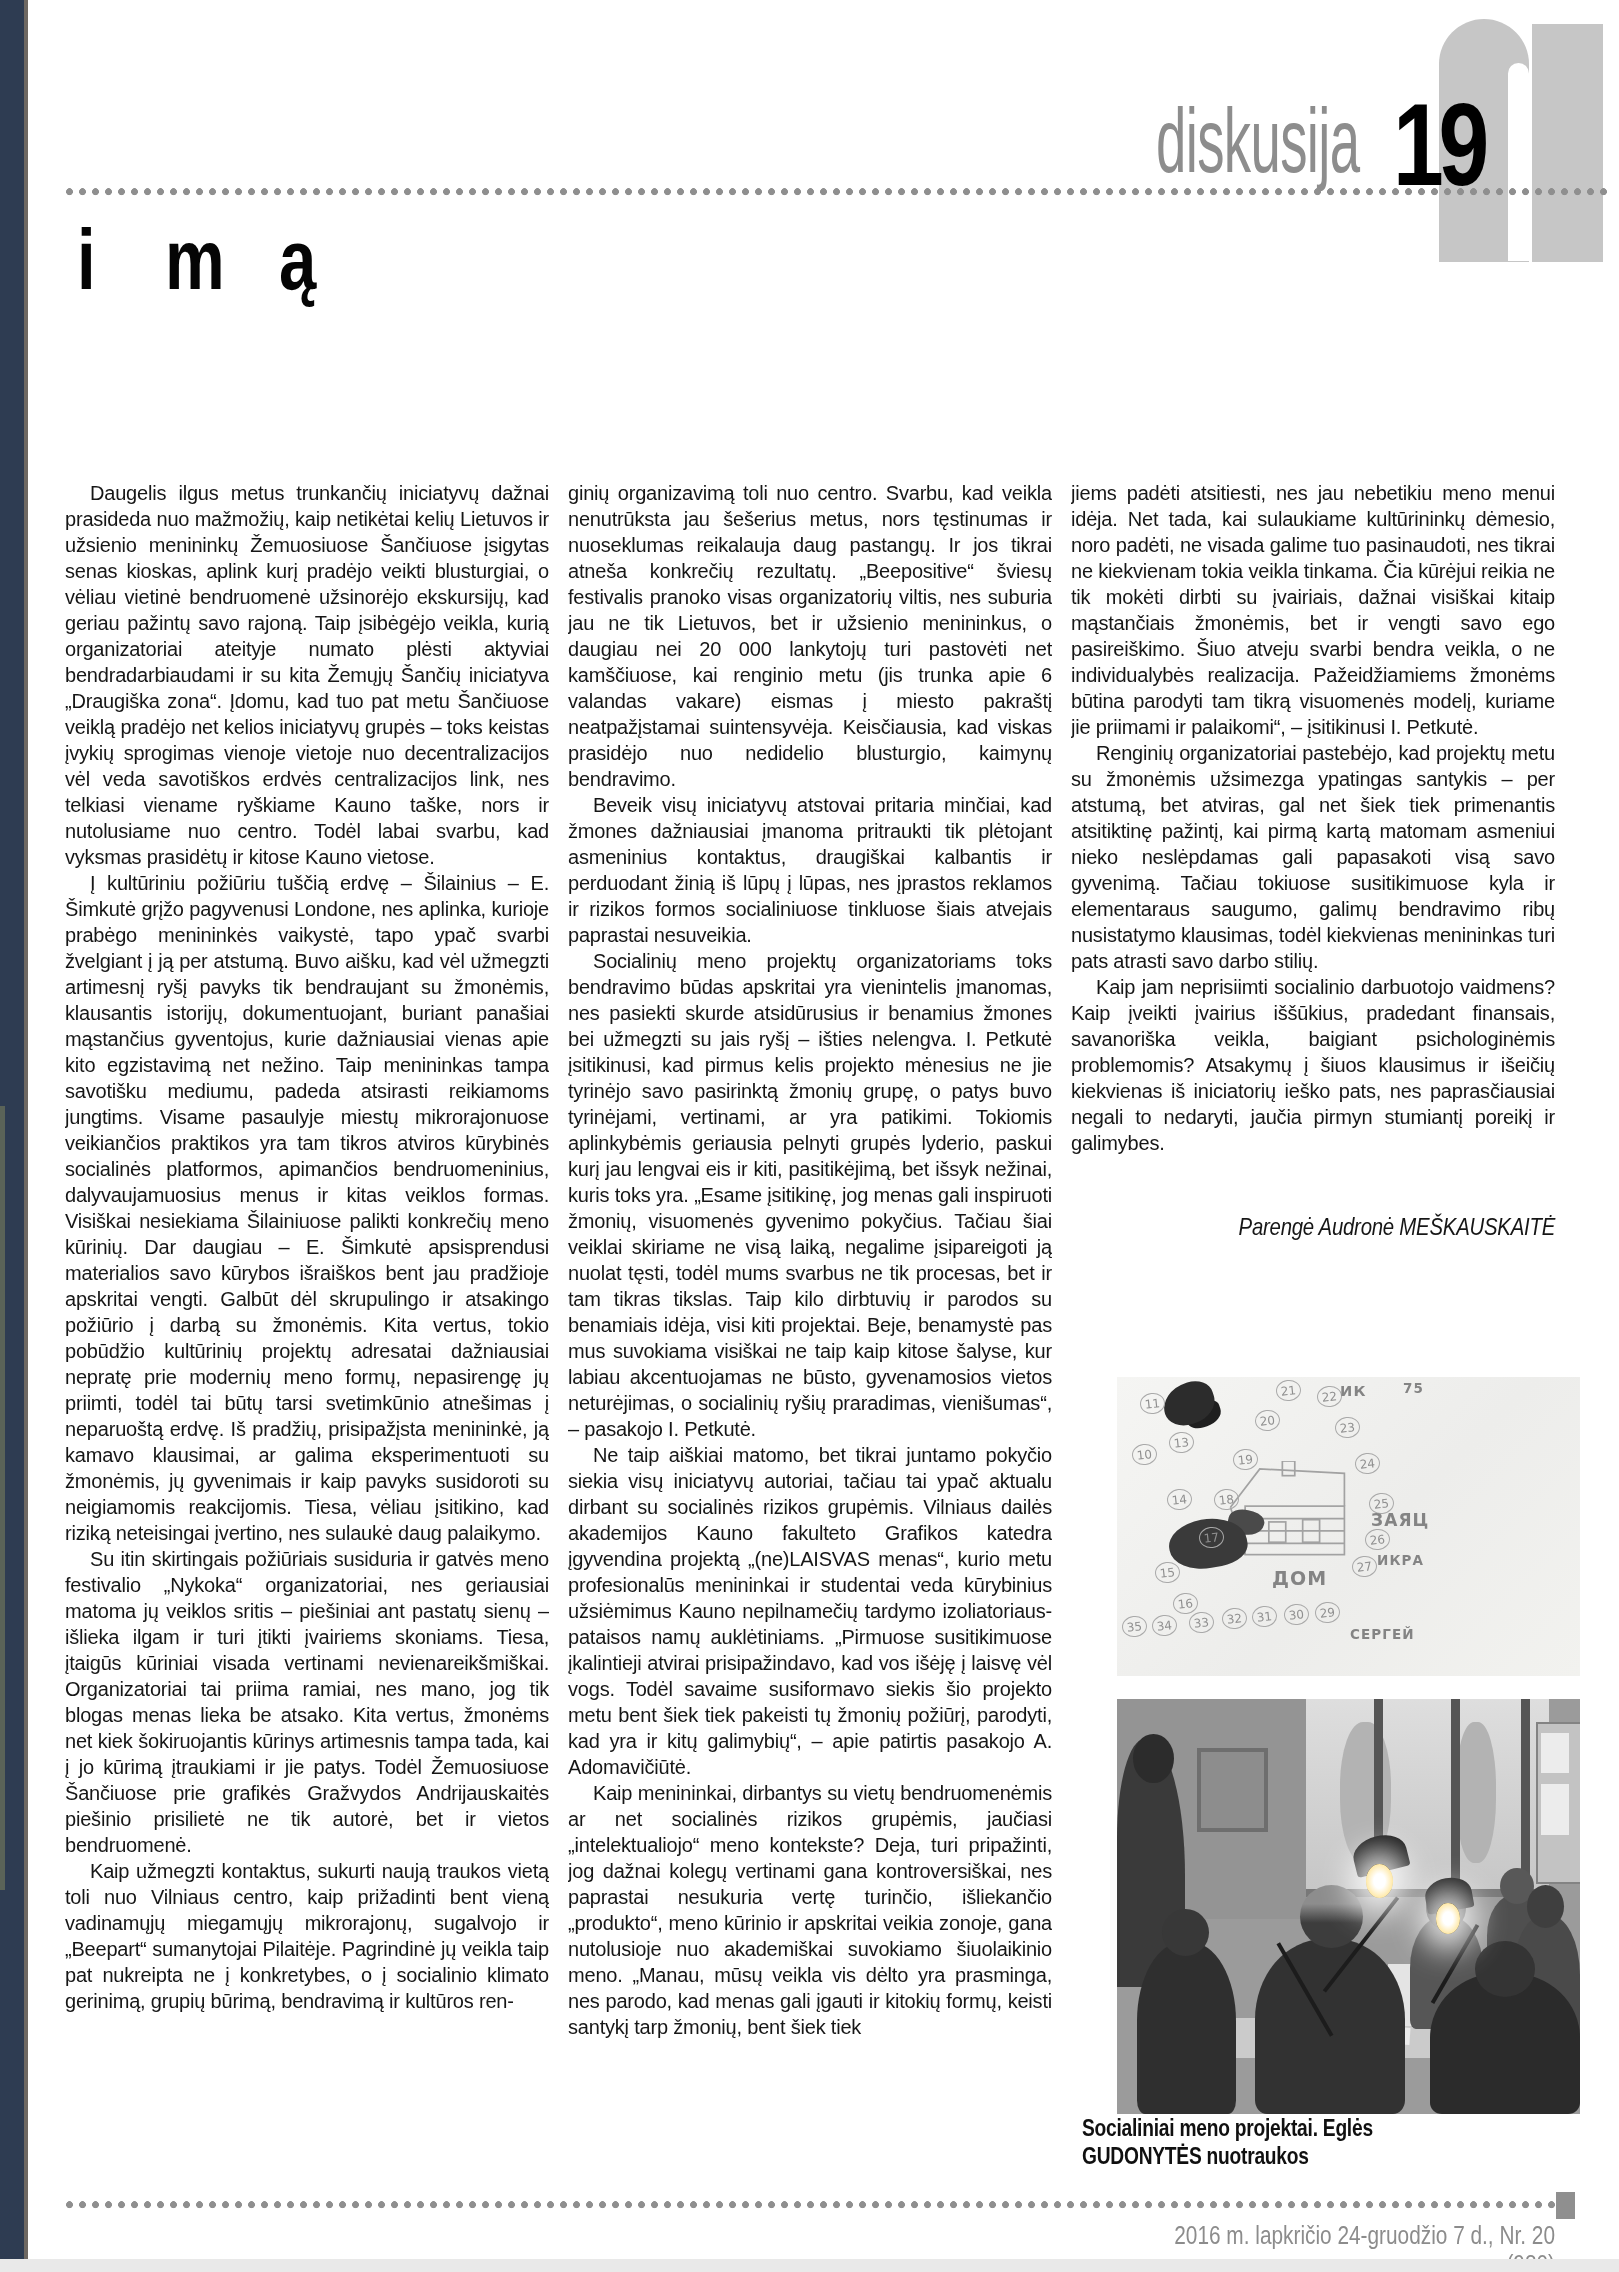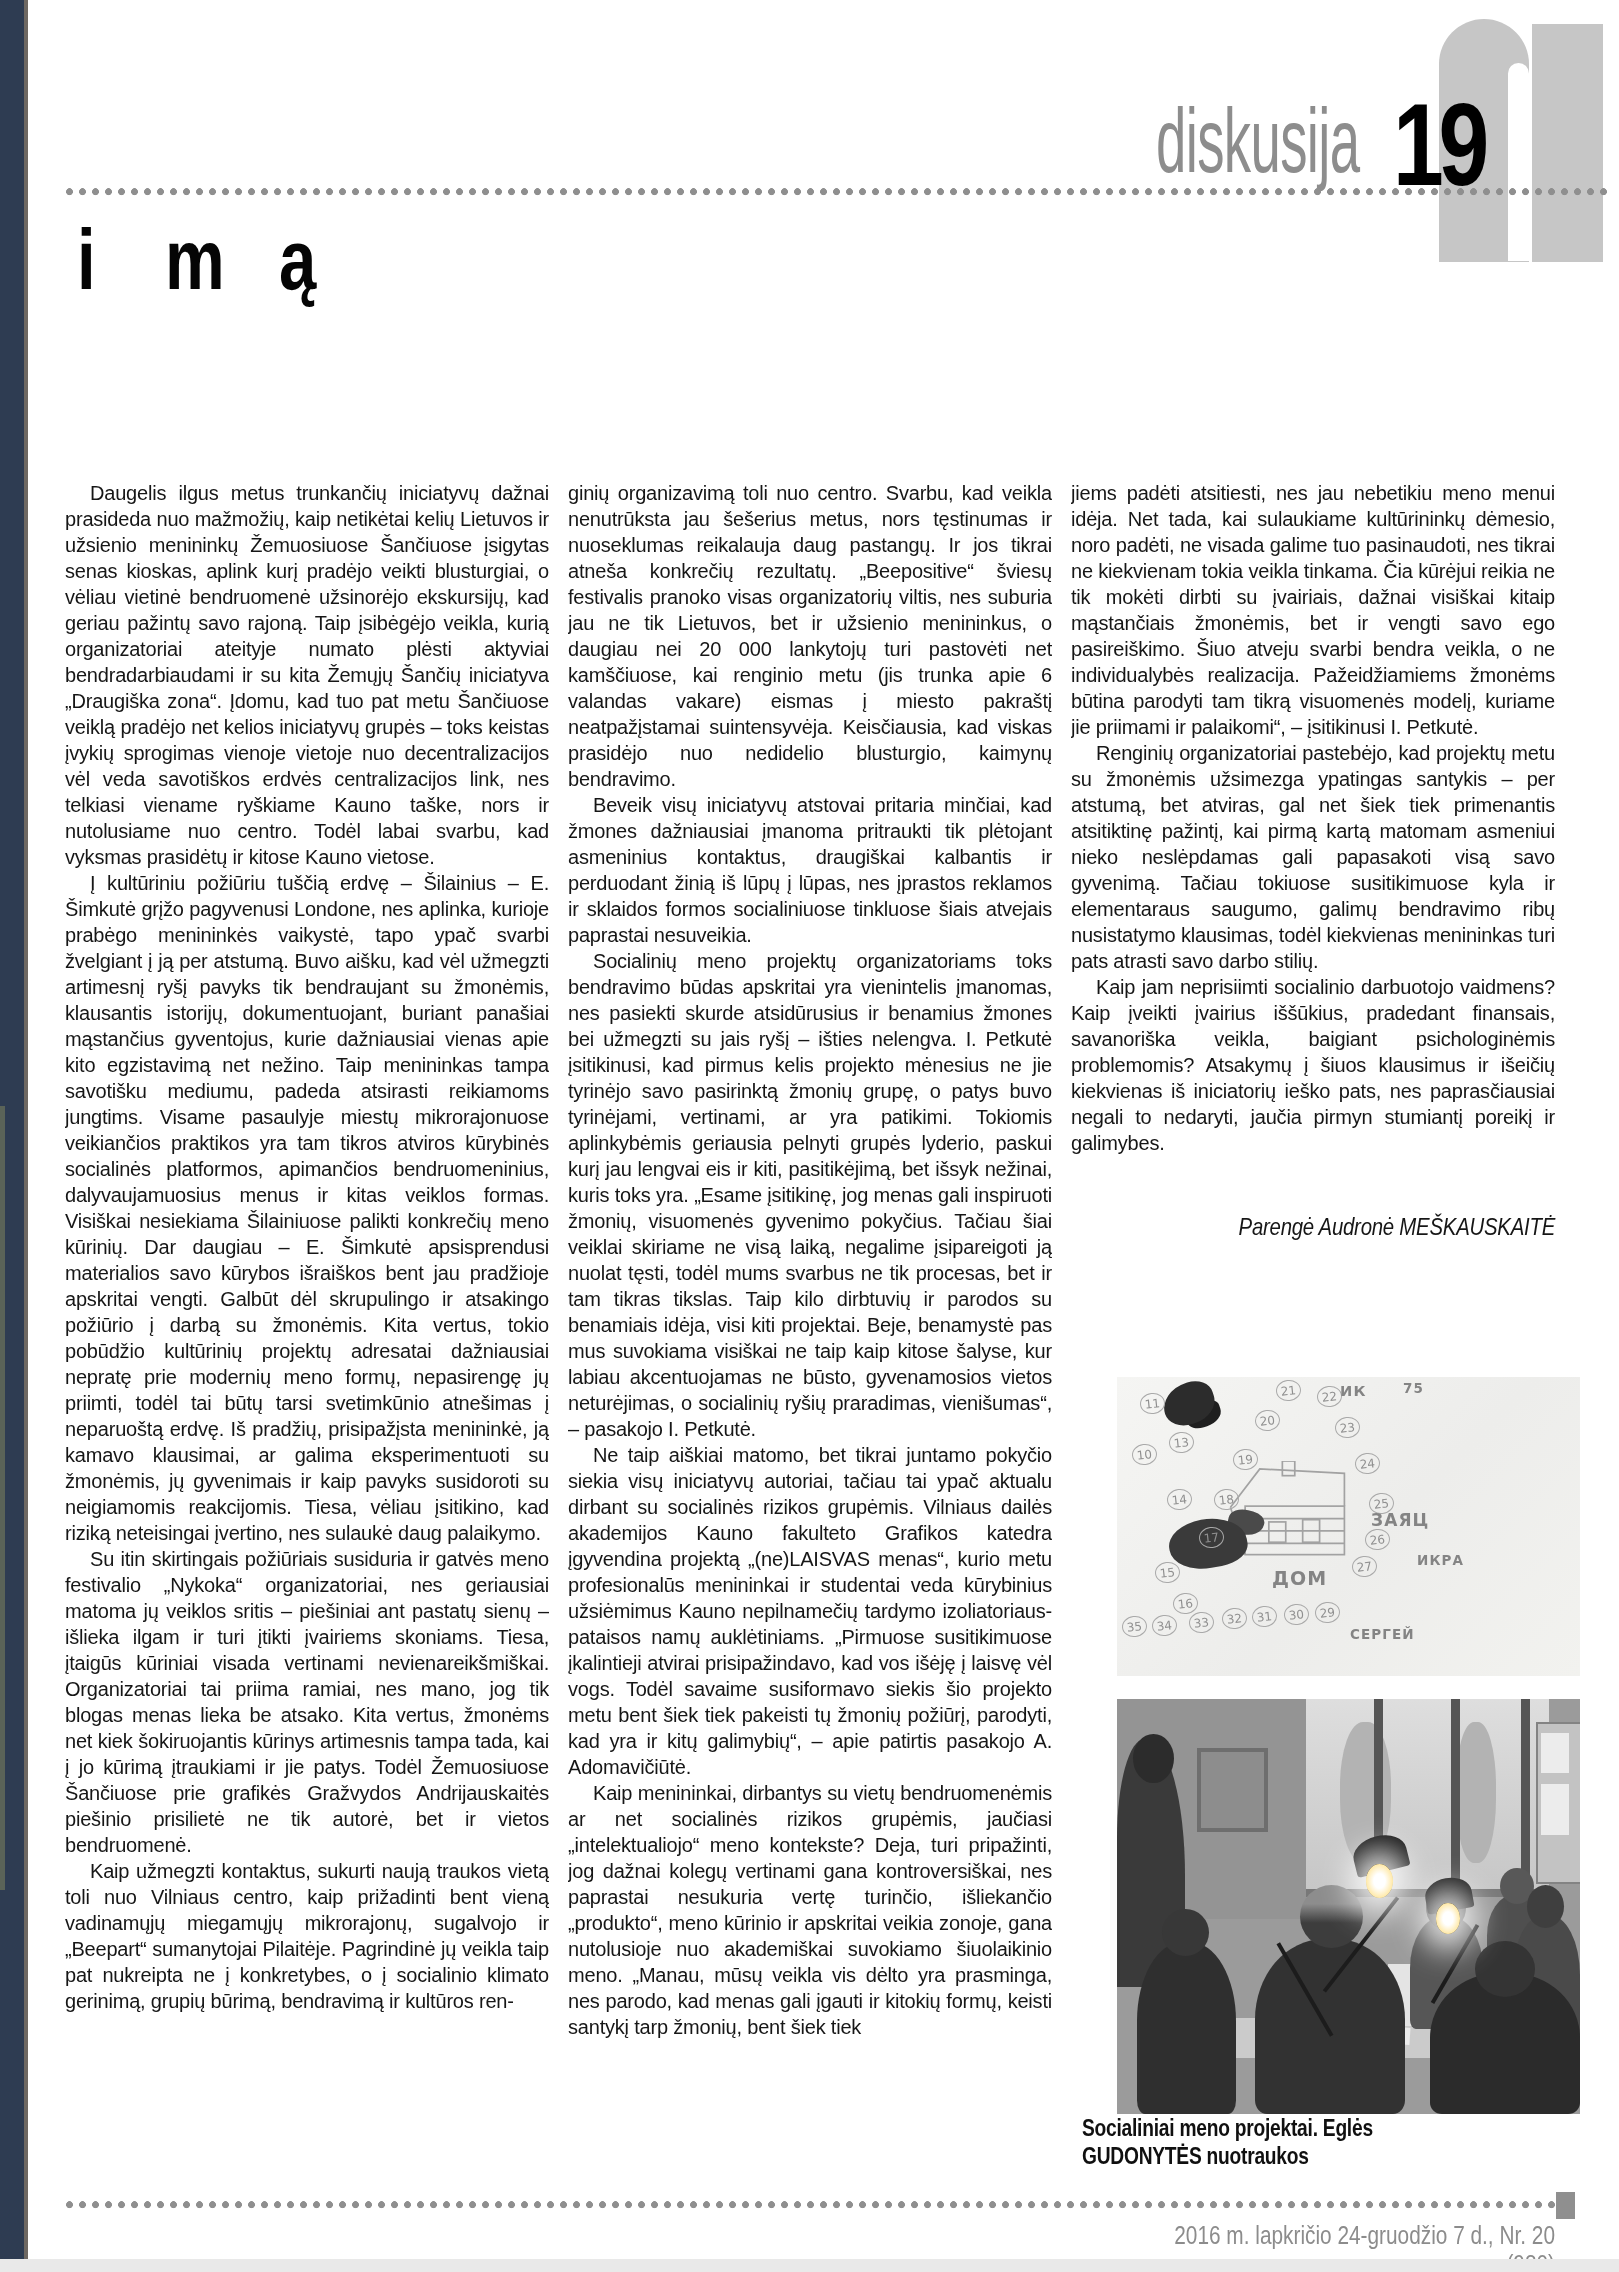--- a/index.html
+++ b/index.html
@@ -102,21 +102,21 @@
   <span class="headline-letter" style="left:279px;">ą</span>
 
   <div class="col col-1">
     <p class="para">Daugelis ilgus metus trunkančių iniciatyvų dažnai prasideda nuo mažmožių, kaip netikėtai kelių Lietuvos ir užsienio menininkų Žemuosiuose Šančiuose įsigytas senas kioskas, aplink kurį pradėjo veikti blusturgiai, o vėliau vietinė bendruomenė užsinorėjo ekskursijų, kad geriau pažintų savo rajoną. Taip įsibėgėjo veikla, kurią organizatoriai ateityje numato plėsti aktyviai bendradarbiaudami ir su kita Žemųjų Šančių iniciatyva „Draugiška zona“. Įdomu, kad tuo pat metu Šančiuose veiklą pradėjo net kelios iniciatyvų grupės – toks keistas įvykių sprogimas vienoje vietoje nuo decentralizacijos vėl veda savotiškos erdvės centralizacijos link, nes telkiasi viename ryškiame Kauno taške, nors ir nutolusiame nuo centro. Todėl labai svarbu, kad vyksmas prasidėtų ir kitose Kauno vietose.</p>
     <p class="para">Į kultūriniu požiūriu tuščią erdvę – Šilainius – E. Šimkutė grįžo pagyvenusi Londone, nes aplinka, kurioje prabėgo menininkės vaikystė, tapo ypač svarbi žvelgiant į ją per atstumą. Buvo aišku, kad vėl užmegzti artimesnį ryšį pavyks tik bendraujant su žmonėmis, klausantis istorijų, dokumentuojant, buriant panašiai mąstančius gyventojus, kurie dažniausiai vienas apie kito egzistavimą net nežino. Taip menininkas tampa savotišku mediumu, padeda atsirasti reikiamoms jungtims. Visame pasaulyje miestų mikrorajonuose veikiančios praktikos yra tam tikros atviros kūrybinės socialinės platformos, apimančios bendruomeninius, dalyvaujamuosius menus ir kitas veiklos formas. Visiškai nesiekiama Šilainiuose palikti konkrečių meno kūrinių. Dar daugiau – E. Šimkutė apsisprendusi materialios savo kūrybos išraiškos bent jau pradžioje apskritai vengti. Galbūt dėl skrupulingo ir atsakingo požiūrio į darbą su žmonėmis. Kita vertus, tokio pobūdžio kultūrinių projektų adresatai dažniausiai nepratę prie modernių meno formų, nepasirengę jų priimti, todėl tai būtų tarsi svetimkūnio atnešimas į neparuoštą erdvę. Iš pradžių, prisipažįsta menininkė, ją kamavo klausimai, ar galima eksperimentuoti su žmonėmis, jų gyvenimais ir kaip pavyks susidoroti su neigiamomis reakcijomis. Tiesa, vėliau įsitikino, kad riziką neteisingai įvertino, nes sulaukė daug palaikymo.</p>
     <p class="para">Su itin skirtingais požiūriais susiduria ir gatvės meno festivalio „Nykoka“ organizatoriai, nes geriausiai matoma jų veiklos sritis – piešiniai ant pastatų sienų – išlieka ilgam ir turi įtikti įvairiems skoniams. Tiesa, įtaigūs kūriniai visada vertinami nevienareikšmiškai. Organizatoriai tai priima ramiai, nes mano, jog tik blogas menas lieka be atsako. Kita vertus, žmonėms net kiek šokiruojantis kūrinys artimesnis tampa tada, kai į jo kūrimą įtraukiami ir jie patys. Todėl Žemuosiuose Šančiuose prie grafikės Gražvydos Andrijauskaitės piešinio prisilietė ne tik autorė, bet ir vietos bendruomenė.</p>
     <p class="para">Kaip užmegzti kontaktus, sukurti naują traukos vietą toli nuo Vilniaus centro, kaip prižadinti bent vieną vadinamųjų miegamųjų mikrorajonų, sugalvojo ir „Beepart“ sumanytojai Pilaitėje. Pagrindinė jų veikla taip pat nukreipta ne į konkretybes, o į socialinio klimato gerinimą, grupių būrimą, bendravimą ir kultūros ren-</p>
   </div>
   <div class="col col-2">
     <p class="para cont">ginių organizavimą toli nuo centro. Svarbu, kad veikla nenutrūksta jau šešerius metus, nors tęstinumas ir nuoseklumas reikalauja daug pastangų. Ir jos tikrai atneša konkrečių rezultatų. „Beepositive“ šviesų festivalis pranoko visas organizatorių viltis, nes suburia jau ne tik Lietuvos, bet ir užsienio menininkus, o daugiau nei 20 000 lankytojų turi pastovėti net kamščiuose, kai renginio metu (jis trunka apie 6 valandas vakare) eismas į miesto pakraštį neatpažįstamai suintensyvėja. Keisčiausia, kad viskas prasidėjo nuo nedidelio blusturgio, kaimynų bendravimo.</p>
-    <p class="para">Beveik visų iniciatyvų atstovai pritaria minčiai, kad žmones dažniausiai įmanoma pritraukti tik plėtojant asmeninius kontaktus, draugiškai kalbantis ir perduodant žinią iš lūpų į lūpas, nes įprastos reklamos ir sklaidos formos socialiniuose tinkluose šiais atvejais paprastai nesuveikia.</p>
+    <p class="para">Beveik visų iniciatyvų atstovai pritaria minčiai, kad žmones dažniausiai įmanoma pritraukti tik plėtojant asmeninius kontaktus, draugiškai kalbantis ir perduodant žinią iš lūpų į lūpas, nes įprastos reklamos ir rizikos formos socialiniuose tinkluose šiais atvejais paprastai nesuveikia.</p>
     <p class="para">Socialinių meno projektų organizatoriams toks bendravimo būdas apskritai yra vienintelis įmanomas, nes pasiekti skurde atsidūrusius ir benamius žmones bei užmegzti su jais ryšį – išties nelengva. I. Petkutė įsitikinusi, kad pirmus kelis projekto mėnesius ne jie tyrinėjo savo pasirinktą žmonių grupę, o patys buvo tyrinėjami, vertinami, ar yra patikimi. Tokiomis aplinkybėmis geriausia pelnyti grupės lyderio, paskui kurį jau lengvai eis ir kiti, pasitikėjimą, bet išsyk nežinai, kuris toks yra. „Esame įsitikinę, jog menas gali inspiruoti žmonių, visuomenės gyvenimo pokyčius. Tačiau šiai veiklai skiriame ne visą laiką, negalime įsipareigoti ją nuolat tęsti, todėl mums svarbus ne tik procesas, bet ir tam tikras tikslas. Taip kilo dirbtuvių ir parodos su benamiais idėja, visi kiti projektai. Beje, benamystė pas mus suvokiama visiškai ne taip kaip kitose šalyse, kur labiau akcentuojamas ne būsto, gyvenamosios vietos neturėjimas, o socialinių ryšių praradimas, vienišumas“, – pasakojo I. Petkutė.</p>
     <p class="para">Ne taip aiškiai matomo, bet tikrai juntamo pokyčio siekia visų iniciatyvų autoriai, tačiau tai ypač aktualu dirbant su socialinės rizikos grupėmis. Vilniaus dailės akademijos Kauno fakulteto Grafikos katedra įgyvendina projektą „(ne)LAISVAS menas“, kurio metu profesionalūs menininkai ir studentai veda kūrybinius užsiėmimus Kauno nepilnamečių tardymo izoliatoriaus-pataisos namų auklėtiniams. „Pirmuose susitikimuose įkalintieji atvirai prisipažindavo, kad vos išėję į laisvę vėl vogs. Todėl savaime susiformavo siekis šio projekto metu bent šiek tiek pakeisti tų žmonių požiūrį, parodyti, kad yra ir kitų galimybių“, – apie patirtis pasakojo A. Adomavičiūtė.</p>
     <p class="para">Kaip menininkai, dirbantys su vietų bendruomenėmis ar net socialinės rizikos grupėmis, jaučiasi „intelektualiojo“ meno kontekste? Deja, turi pripažinti, jog dažnai kolegų vertinami gana kontroversiškai, nes paprastai nesukuria vertę turinčio, išliekančio „produkto“, meno kūrinio ir apskritai veikia zonoje, gana nutolusioje nuo akademiškai suvokiamo šiuolaikinio meno. „Manau, mūsų veikla vis dėlto yra prasminga, nes parodo, kad menas gali įgauti ir kitokių formų, keisti santykį tarp žmonių, bent šiek tiek</p>
   </div>
   <div class="col col-3">
     <p class="para cont">jiems padėti atsitiesti, nes jau nebetikiu meno menui idėja. Net tada, kai sulaukiame kultūrininkų dėmesio, noro padėti, ne visada galime tuo pasinaudoti, nes tikrai ne kiekvienam tokia veikla tinkama. Čia kūrėjui reikia ne tik mokėti dirbti su įvairiais, dažnai visiškai kitaip mąstančiais žmonėmis, bet ir vengti savo ego pasireiškimo. Šiuo atveju svarbi bendra veikla, o ne individualybės realizacija. Pažeidžiamiems žmonėms būtina parodyti tam tikrą visuomenės modelį, kuriame jie priimami ir palaikomi“, – įsitikinusi I. Petkutė.</p>
     <p class="para">Renginių organizatoriai pastebėjo, kad projektų metu su žmonėmis užsimezga ypatingas santykis – per atstumą, bet atviras, gal net šiek tiek primenantis atsitiktinę pažintį, kai pirmą kartą matomam asmeniui nieko neslėpdamas gali papasakoti visą savo gyvenimą. Tačiau tokiuose susitikimuose kyla ir elementaraus saugumo, galimų bendravimo ribų nusistatymo klausimas, todėl kiekvienas menininkas turi pats atrasti savo darbo stilių.</p>
     <p class="para">Kaip jam neprisiimti socialinio darbuotojo vaidmens? Kaip įveikti įvairius iššūkius, pradedant finansais, savanoriška veikla, baigiant psichologinėmis problemomis? Atsakymų į šiuos klausimus ir išeičių kiekvienas iš iniciatorių ieško pats, nes paprasčiausiai negali to nedaryti, jaučia pirmyn stumiantį poreikį ir galimybes.</p>
   </div>
   <div class="byline">Parengė Audronė MEŠKAUSKAITĖ</div>
@@ -161,21 +161,21 @@
     <span class="sketch-num" style="left:218px;top:40px;">23</span>
     <span class="sketch-num" style="left:238px;top:76px;">24</span>
     <span class="sketch-num" style="left:252px;top:116px;">25</span>
     <span class="sketch-num" style="left:248px;top:152px;">26</span>
     <span class="sketch-num" style="left:235px;top:179px;">27</span>
 
     <span class="sketch-word" style="left:223px;top:4.5px;font-size:14.7px;">ИК</span>
     <span class="sketch-word" style="left:286px;top:3.4px;font-size:13.5px;">75</span>
     <span class="sketch-word" style="left:155px;top:190px;font-size:19px;">ДОМ</span>
     <span class="sketch-word" style="left:254px;top:133px;font-size:17px;">ЗАЯЦ</span>
-    <span class="sketch-word" style="left:260px;top:175px;font-size:13.5px;margin-left:40px;">ИКРА</span>
+    <span class="sketch-word" style="left:260px;top:175px;font-size:13.5px;">ИКРА</span>
     <span class="sketch-word" style="left:233px;top:249px;font-size:13.5px;">СЕРГЕЙ</span>
   </div>
 
   <div class="photo photo-people">
     <div class="pp pp-wall"></div>
     <div class="pp pp-frame"></div>
     <div class="pp pp-window"></div>
     <div class="pp pp-tree" style="left:223px;"></div>
     <div class="pp pp-tree" style="left:339px;width:40px;"></div>
     <div class="pp pp-mullion" style="left:257px;"></div>

